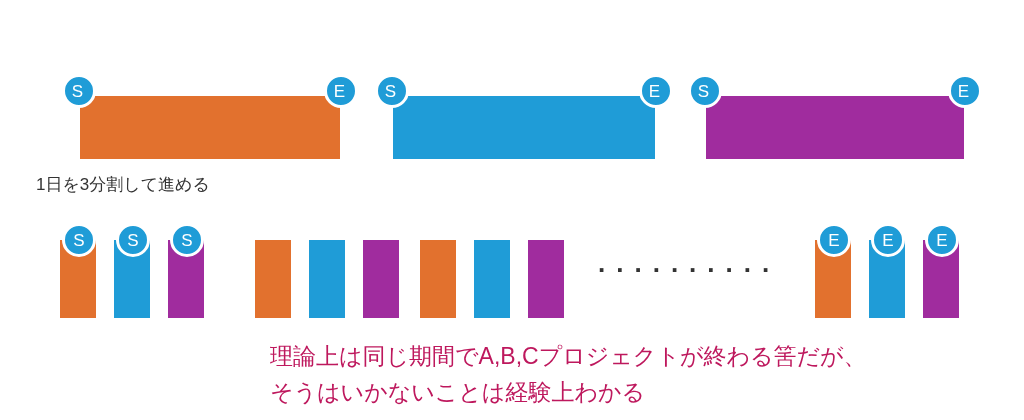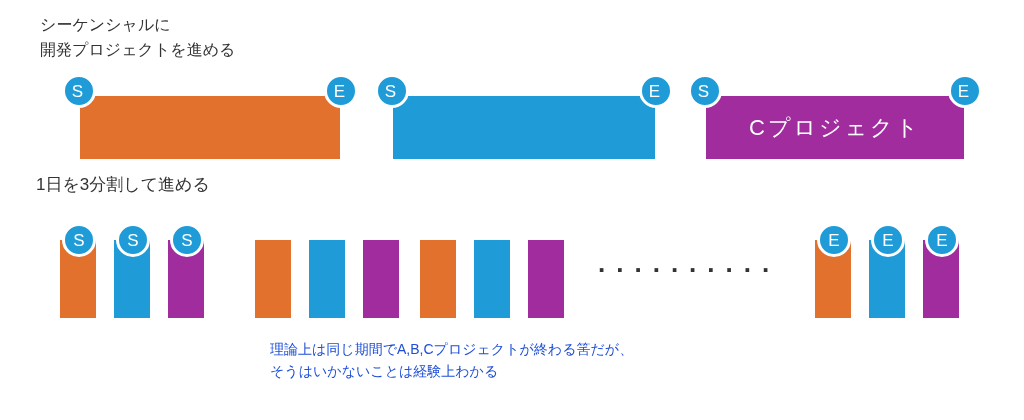--- a/index.html
+++ b/index.html
@@ -36,44 +36,39 @@
   .mini-bar{
     position:absolute;top:240px;width:36px;height:78px;
   }
   .dots{
     position:absolute;left:598px;top:248px;
     font-size:26px;font-weight:bold;letter-spacing:11px;
     color:#333333;
   }
   .note{
     position:absolute;left:270px;top:339px;
-    font-size:14px;line-height:1.55;color:#1d4ed8;
+    font-size:23px;line-height:1.55;color:#be185d;
   }
 </style>
 </head>
 <body>
 
 <div class="canvas">
 
-  <div class="top-label">
-    <div>シーケンシャルに</div>
-    <div>開発プロジェクトを進める</div>
-  </div>
 
   <div id="projects">
       <div class="proj" style="left: 80px; width: 260px; background: rgb(226, 113, 46);">
         <div class="badge s" style="background: rgb(31, 156, 215);">S</div>
         <div class="badge e" style="background: rgb(31, 156, 215);">E</div>
       </div>
       <div class="proj" style="left: 393px; width: 262px; background: rgb(31, 156, 215);">
         <div class="badge s" style="background: rgb(31, 156, 215);">S</div>
         <div class="badge e" style="background: rgb(31, 156, 215);">E</div>
       </div>
       <div class="proj" style="left: 706px; width: 258px; background: rgb(160, 44, 158);">
-        <span>Cプロジェクト</span>
         <div class="badge s" style="background: rgb(31, 156, 215);">S</div>
         <div class="badge e" style="background: rgb(31, 156, 215);">E</div>
       </div>
     </div>
 
   <div class="sec2-label">1日を3分割して進める</div>
 
   <div id="mini-bars">
       <div class="mini-bar" style="left: 60px; background: rgb(226, 113, 46);"></div>
       <div class="badge mini" style="background: rgb(31, 156, 215); left: 62px;">S</div>

